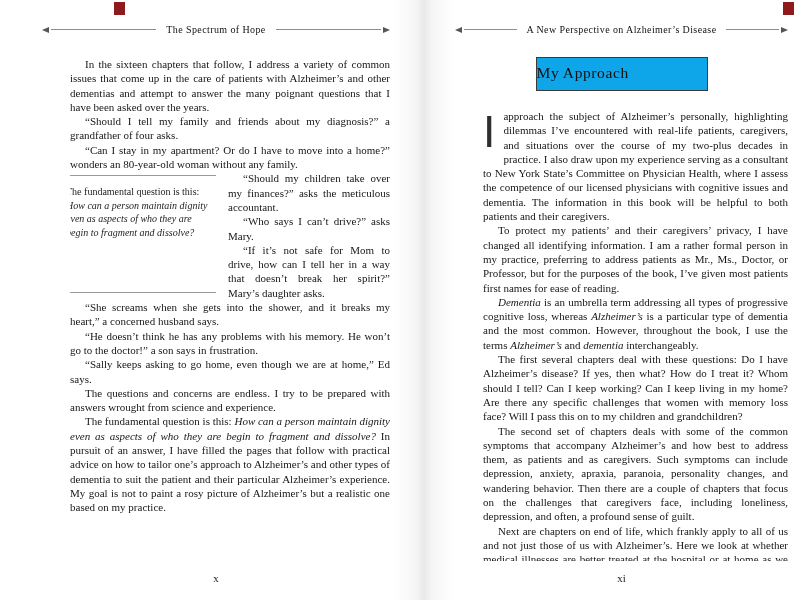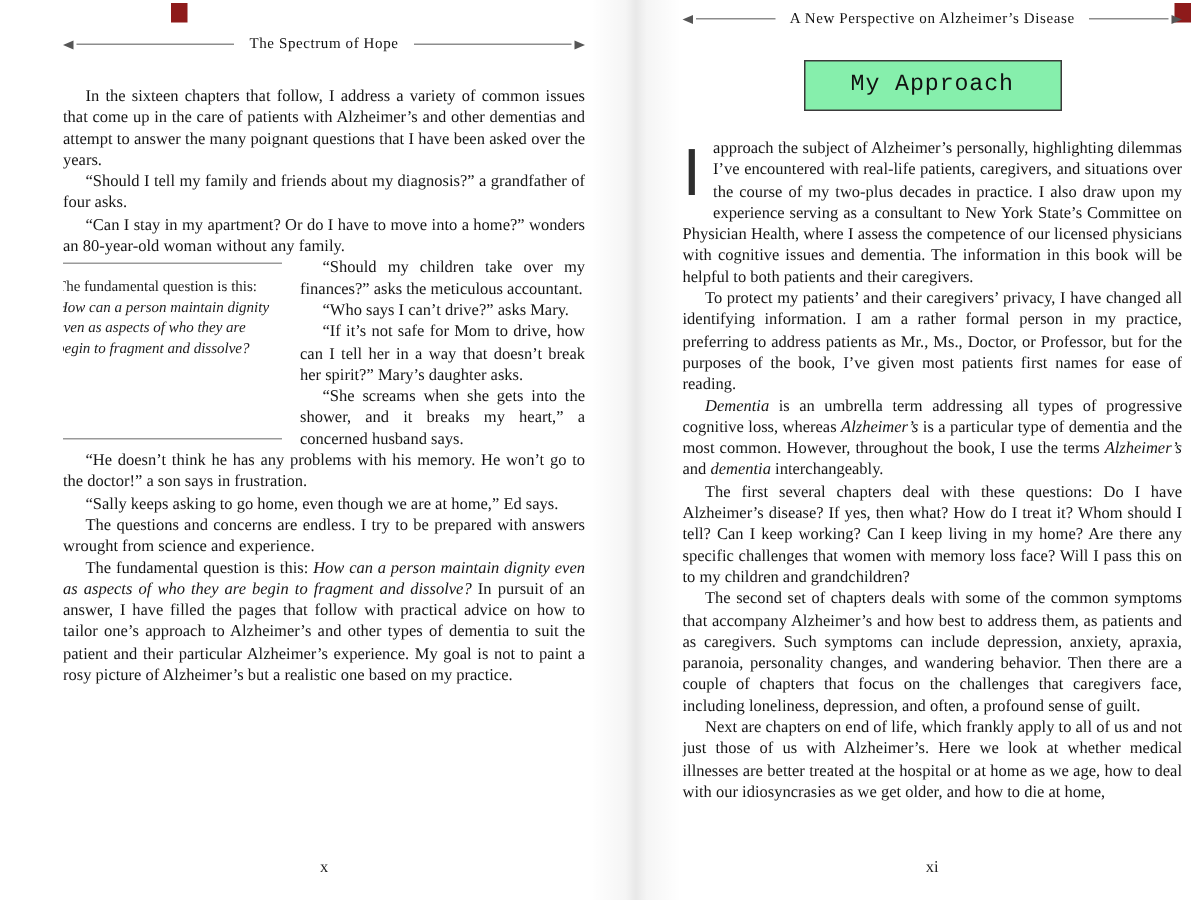--- a/index.html
+++ b/index.html
@@ -11,59 +11,59 @@
     overflow:hidden;
     position:relative;
   }
   .spread { position:relative; width:800px; height:600px; display:flex; background:#fff; }
   .gutter-shadow {
     position:absolute; left:394px; top:0; width:60px; height:600px; pointer-events:none;
     background:linear-gradient(to right, rgba(0,0,0,0) 0%, rgba(0,0,0,0.04) 38%, rgba(0,0,0,0.09) 50%, rgba(0,0,0,0.04) 62%, rgba(0,0,0,0) 100%);
   }
   .page { position:relative; width:400px; height:600px; }
   .page-left  { padding:24px 10px 0 42px; }
-  .page-right { padding:7px 12px 0 55px; }
+  .page-right { padding:24px 12px 0 55px; }
 
   .running-head { display:flex; align-items:center; margin-bottom:22px; }
   .running-head .rule { flex:1; height:1px; background:var(--rule-gray,#8d8d8d); }
   .head-text {
     font-size:10px; letter-spacing:.4px;
     padding:0 10px; white-space:nowrap; color:#111;
   }
   .arrow { width:0; height:0; border-top:3px solid transparent; border-bottom:3px solid transparent; }
   .arrow-l { border-right:7px solid #565656; margin-right:2px; }
   .arrow-r { border-left:7px solid #565656; margin-left:2px; }
 
   .red-marker {
     position:absolute; top:2px; width:11px; height:13px;
     background:var(--marker-red,#8e1b1b);
   }
   .red-marker.left  { left:114px; }
   .red-marker.right { left:783px; }
 
   .body-text {
-    font-size:11px; line-height:14.3px; text-align:justify; overflow:hidden;
+    font-size:11px; line-height:14.3px; text-align:justify; overflow:hidden;margin-left:28px;
   }
   .page-left  .body-text { max-height:492px; }
   .page-right .body-text { max-height:452px; }
   .body-text p { text-indent:15px; }
   .body-text em { font-style:italic; }
 
   .pullquote {
     float:left; width:150px; min-height:118px;
     margin:4px 12px 5px -4px; padding:9px 4px 9px 0;
     border-top:1px solid #9a9a9a; border-bottom:1px solid #9a9a9a;
     font-size:10px; line-height:13.4px; text-align:left; color:#1c1c1c;
   }
   .pullquote p { text-indent:0; }
 
   .section-title-box {
     width:172px; margin:2px auto 18px; padding:6px 0 8px;
-    border:1px solid #3a3a3a; background:#86efac;
-    text-align:center; font-size:15.5px; letter-spacing:.6px; color:#111;font-family:Liberation Mono, monospace;
+    border:1px solid #3a3a3a; background:#0ea5e9;
+    text-align:left; font-size:15.5px; letter-spacing:.6px; color:#111;
   }
 
   .dropcap {
     float:left; font-family:"DejaVu Sans","Liberation Sans",sans-serif;
     font-size:42px; line-height:42px; font-weight:400; color:#2e2e2e;
     margin:3px 8px 0 0;
   }
   .para-right-first p:first-child { text-indent:0; }
 
   .folio {

